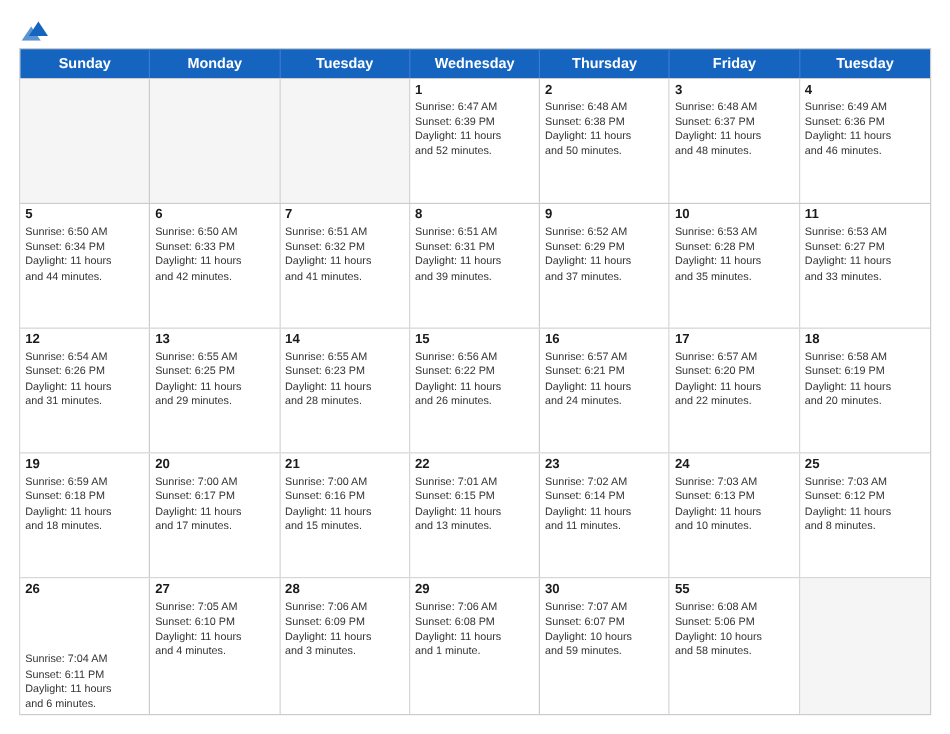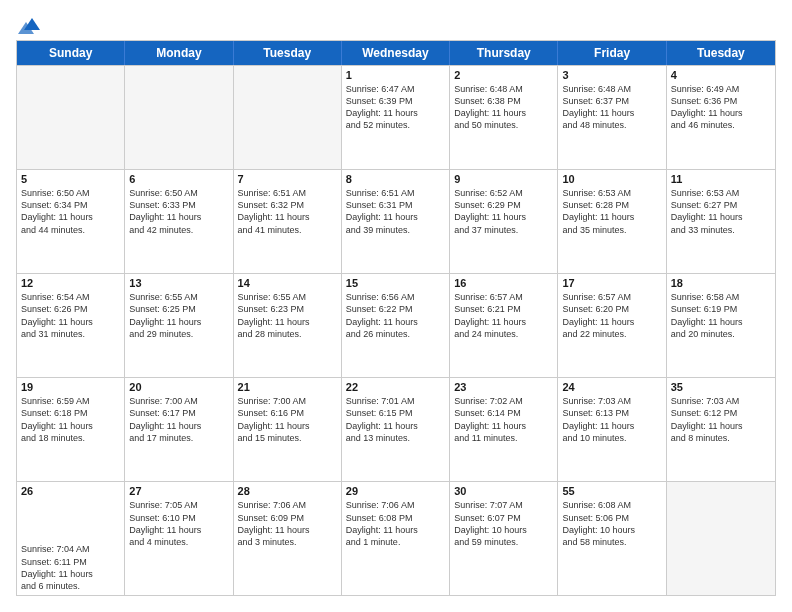--- a/index.html
+++ b/index.html
@@ -299,21 +299,21 @@
 and 11 minutes.</div>
           </div>
           <div class="cal-cell">
             <div class="day-num">24</div>
             <div class="cell-text" style="white-space: pre-line;">Sunrise: 7:03 AM
 Sunset: 6:13 PM
 Daylight: 11 hours
 and 10 minutes.</div>
           </div>
           <div class="cal-cell">
-            <div class="day-num">35</div>
+            <div class="day-num">25</div>
             <div class="cell-text" style="white-space: pre-line;">Sunrise: 7:03 AM
 Sunset: 6:12 PM
 Daylight: 11 hours
 and 8 minutes.</div>
           </div>
         </div>
         <div class="cal-row">
           <div class="cal-cell">
             <div class="day-num">26</div>
             <div class="cell-text" style="white-space: pre-line; margin-top: 44px;">Sunrise: 7:04 AM

